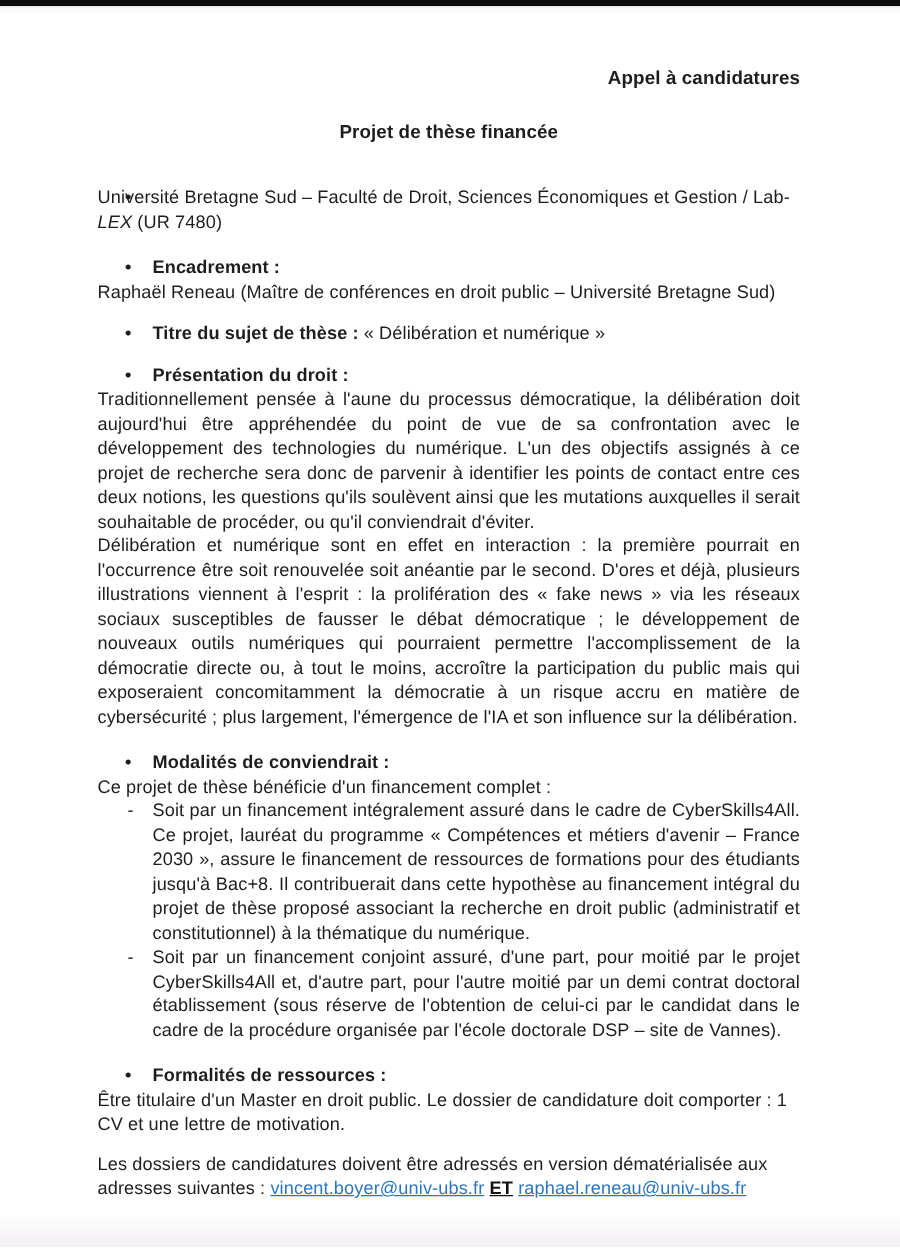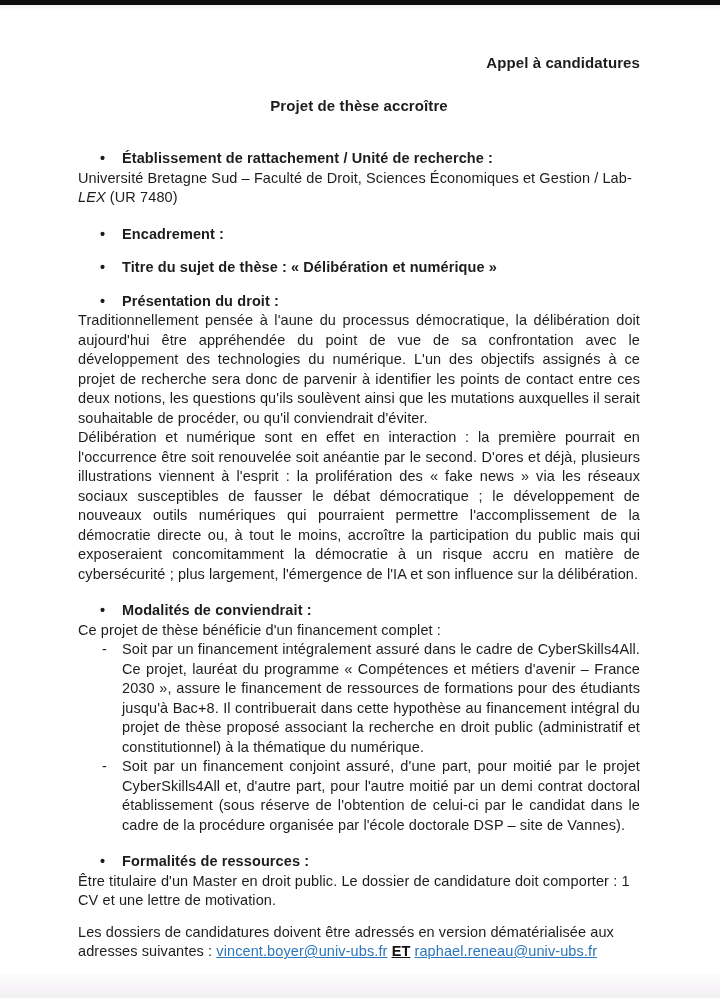--- a/index.html
+++ b/index.html
@@ -34,21 +34,21 @@
     letter-spacing: 0.1px;
   }
   .title   { margin-top: 48px; text-align: right; font-weight: bold; font-size: 15px; }
   .subtitle{ margin-top: 23px; text-align: center; font-weight: bold; font-size: 15px; }
 
   .heading-row { position: relative; padding-left: 44px; font-weight: bold; }
   .heading-row .bullet {
     position: absolute; left: 22px; top: 0;
     font-weight: bold;
   }
-  .heading-row .inline-value { font-weight: bold; margin-left: 4px; }
+  .heading-row .inline-value { font-weight: normal; margin-left: 4px; }
   .mt-line  { margin-top: 14px; }
   .mt-small { margin-top: 17px; }
 
   .body { text-align: left; }
   .para { text-align: justify; }
 
   .dash-item {
     position: relative; padding-left: 44px;
     text-align: justify;
   }
@@ -70,32 +70,32 @@
 </style>
 </head>
 <body>
 
 <div class="top-bar"></div>
 <div class="top-bar-shadow"></div>
 
 <div class="doc">
 
   <div class="title">Appel à candidatures</div>
-  <div class="subtitle">Projet de thèse accroître</div>
+  <div class="subtitle">Projet de thèse financée</div>
 
   <div class="heading-row" style="margin-top:34px">
     <span class="bullet">•</span>
-    <span>Établissement de rattachement / Unité de recherche :</span>
   </div>
   <div class="body"><span>Université Bretagne Sud – Faculté de Droit, Sciences Économiques et Gestion / Lab-</span><em>LEX</em><span> (UR 7480)</span></div>
 
   <div class="heading-row mt-small">
     <span class="bullet">•</span>
     <span>Encadrement :</span>
   </div>
+  <div class="body">Raphaël Reneau (Maître de conférences en droit public – Université Bretagne Sud)</div>
 
   <div class="heading-row mt-line">
     <span class="bullet">•</span>
     <span>Titre du sujet de thèse :</span><span class="inline-value">« Délibération et numérique »</span>
   </div>
 
   <div class="heading-row mt-line">
     <span class="bullet">•</span>
     <span>Présentation du droit :</span>
   </div>

